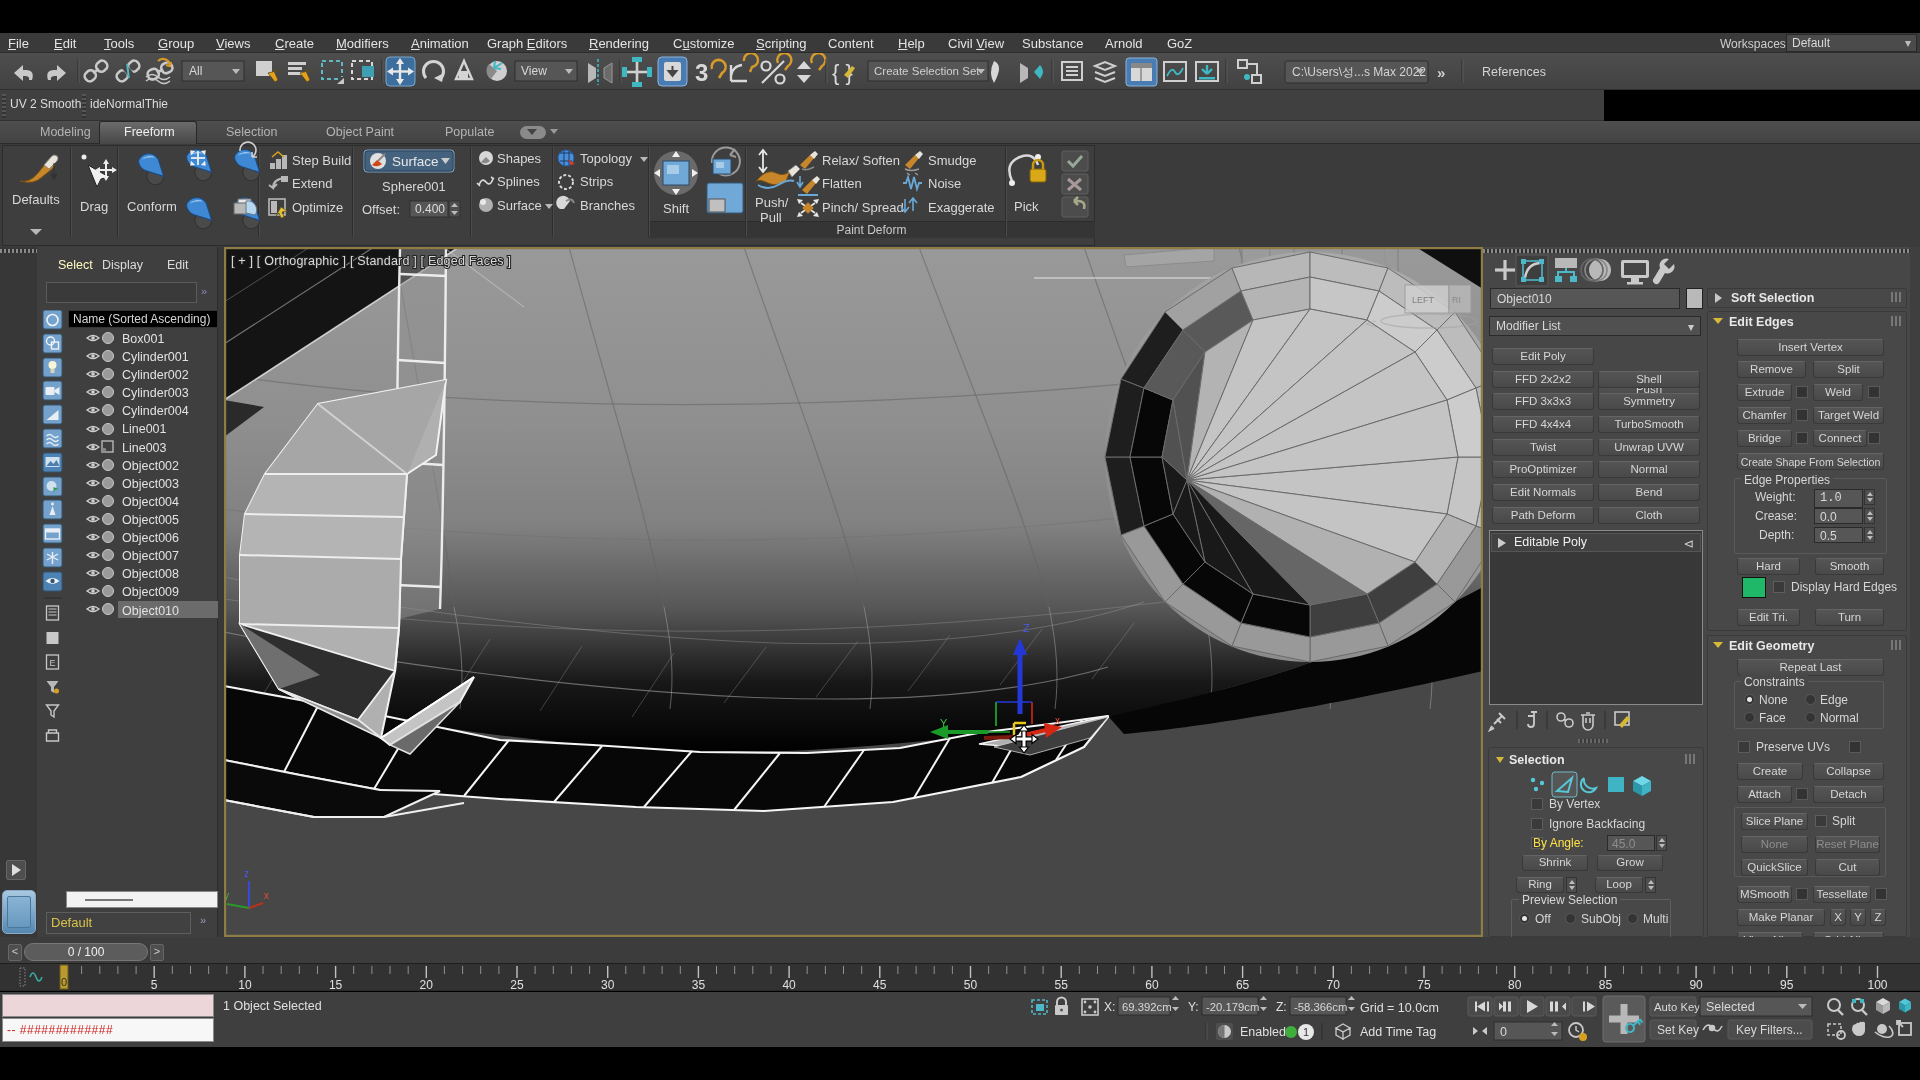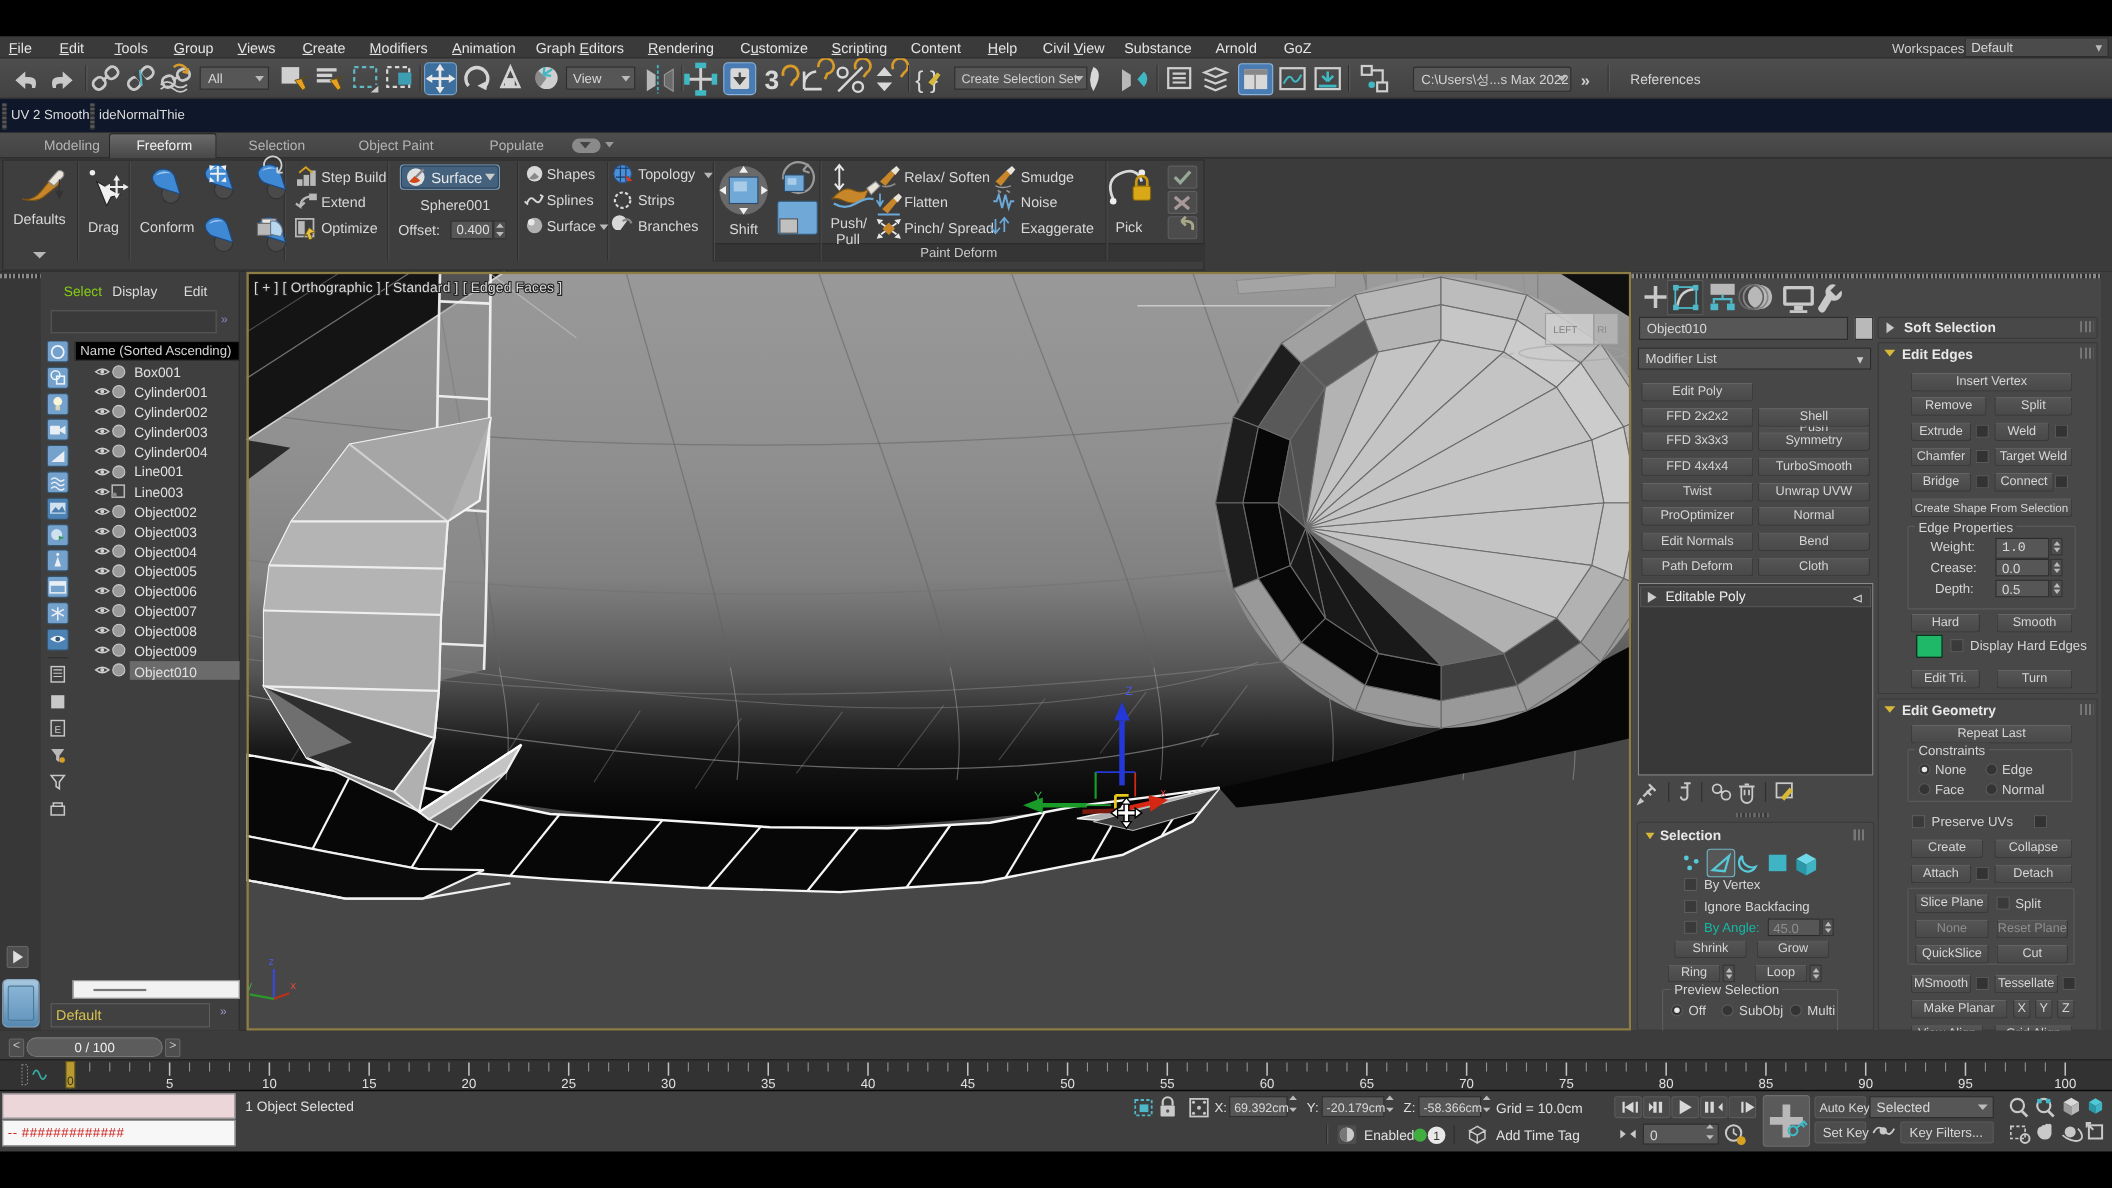--- a/index.html
+++ b/index.html
@@ -174,21 +174,21 @@
       <circle cx="1247" cy="24" r="3" fill="#3fb8c4"></circle>
       <rect x="1285" y="8" width="143" height="22" rx="2" fill="#565656" stroke="#2e2e2e"></rect>
       <text x="1292" y="23" fill="#d4d4d4" font-size="12">C:\Users\성...s Max 2022</text>
       <path d="M1416 16 l8 0 l-4 5 z" fill="#bbb"></path>
       <text x="1437" y="25" fill="#cfcfcf" font-size="15" font-weight="bold">»</text>
       <line x1="1462" y1="6" x2="1462" y2="30" stroke="#2f2f2f"></line>
       <line x1="1463" y1="6" x2="1463" y2="30" stroke="#5a5a5a"></line>
       <text x="1482" y="23" fill="#d4d4d4" font-size="12.5">References</text>
 </svg>
   </div>
-<div class="abs" style="left:0;top:90px;width:1920px;height:31px;background:#0f172a;border-bottom:1px solid #313131;">
+<div class="abs" style="left:0;top:90px;width:1604px;height:31px;background:#404040;border-bottom:1px solid #313131;">
 <div class="abs" style="left:2px;top:4px;width:4px;height:24px;background:repeating-linear-gradient(#555 0 2px,#333 2px 4px);"></div>
 <div class="abs" style="left:82px;top:4px;width:4px;height:24px;background:repeating-linear-gradient(#555 0 2px,#333 2px 4px);"></div>
 <div class="abs" style="left:10px;top:7px;color:#dcdcdc;font-size:12px;">UV 2 Smooth</div>
 <div class="abs" style="left:90px;top:7px;color:#dcdcdc;font-size:12px;">ideNormalThie</div>
 </div>
 <div class="abs" style="left:0;top:121px;width:1920px;height:126px;background:#3b3b3b;">
 <div class="abs" style="left:0;top:0;width:1920px;height:23px;background:linear-gradient(#4e4e4e,#434343);border-bottom:1px solid #2a2a2a;"></div>
 <div class="abs" style="left:99px;top:0;width:98px;height:23px;background:linear-gradient(#6b6b6b,#474747);border:1px solid #272727;border-bottom:none;border-radius:3px 3px 0 0;"></div>
 <div class="abs" style="left:40px;top:4px;font-size:12.5px;color:#b4b4b4;">Modeling</div>
 <div class="abs" style="left:124px;top:4px;font-size:12.5px;color:#f0f0f0;">Freeform</div>
@@ -390,21 +390,21 @@
 </svg>
 </div>
 <div class="abs" style="left:0;top:247px;width:1920px;height:690px;background:#383838;"></div>
 <div class="abs" style="left:0;top:247px;width:37px;height:690px;background:#373737;"></div>
 <div class="abs" style="left:0;top:249px;width:218px;height:4px;background:repeating-linear-gradient(90deg,#8a8a8a 0 2px,#2e2e2e 2px 4px);"></div>
 <div class="abs" style="left:6px;top:860px;width:20px;height:20px;background:#4e4e4e;border:1px solid #666;border-radius:2px;"></div>
 <div class="abs" style="left:12px;top:864px;width:0;height:0;border-top:6px solid transparent;border-bottom:6px solid transparent;border-left:9px solid #ddd;"></div>
 <div class="abs" style="left:2px;top:890px;width:34px;height:44px;background:linear-gradient(#a8c8e0,#5588b0);border:1px solid #88aac8;border-radius:5px;"></div>
 <div class="abs" style="left:7px;top:896px;width:24px;height:32px;background:linear-gradient(#88b4d4,#6898c0);border:1px solid #4a7898;border-radius:2px;"></div>
 <div class="abs" style="left:37px;top:247px;width:181px;height:690px;background:#3f3f3f;border-right:1px solid #2b2b2b;">
-<div class="abs" style="left:21px;top:11px;color:#84cc16;font-size:12.5px;">Select</div>
+<div class="abs" style="left:21px;top:11px;color:#fef9c3;font-size:12.5px;">Select</div>
 <div class="abs" style="left:65px;top:11px;color:#dcdcdc;font-size:12.5px;">Display</div>
 <div class="abs" style="left:130px;top:11px;color:#dcdcdc;font-size:12.5px;">Edit</div>
 <div class="abs" style="left:9px;top:35px;width:151px;height:21px;background:#3a3a3a;border:1px solid #5a5a5a;"></div>
 <div class="abs" style="left:164px;top:38px;color:#8a8ac0;font-size:11px;">»</div>
 <div class="abs" style="left:31px;top:63px;width:150px;height:18px;background:#000000;border:1px solid #353535;color:#d6d6d6;font-size:12px;padding:1px 0 0 4px;white-space:nowrap;overflow:hidden;">Name (Sorted Ascending)</div>
 <svg class="abs" width="181" height="690" style="left:0;top:0;">
       <g transform="translate(56 91)">
         <path d="M-6 0 Q0 -5 6 0 Q0 5 -6 0 Z" fill="none" stroke="#cfcfcf" stroke-width="1.3"></path>
         <circle cx="0" cy="0" r="1.8" fill="#cfcfcf"></circle>
       </g>
@@ -854,21 +854,21 @@
           <path d="M144 11 l9 -5 l9 5 l-9 5 z" fill="#6fd8e8"></path>
           <path d="M144 11 v10 l9 5 v-10 z" fill="#2a98a8"></path>
           <path d="M162 11 v10 l-9 5 v-10 z" fill="#3fb4c4"></path>
         </g>
       </svg>
       <div class="cb" style="left:42px;top:50px;"></div>
       <div class="lbl" style="left:60px;top:49px;">By Vertex</div>
       <div class="cb" style="left:42px;top:70px;"></div>
       <div class="lbl" style="left:60px;top:69px;">Ignore Backfacing</div>
       <div class="cb" style="left:42px;top:89px;"></div>
-      <div class="lbl" style="left:60px;top:88px;color:#14b8a6;">By Angle:</div>
+      <div class="lbl" style="left:44px;top:88px;color:#fde047;">By Angle:</div>
       <div class="abs fld" style="left:118px;top:87px;width:48px;height:16px;color:#8e8e8e;padding:1px 0 0 4px;">45.0</div>
       <div class="spin" style="left:167px;top:87px;height:16px;"></div>
       <div class="abs rbtn" style="left:33px;top:107px;width:66px;height:16px;">Shrink</div>
       <div class="abs rbtn" style="left:108px;top:107px;width:66px;height:16px;">Grow</div>
       <div class="abs rbtn" style="left:27px;top:129px;width:48px;height:16px;">Ring</div>
       <div class="spin" style="left:77px;top:129px;height:16px;"></div>
       <div class="abs rbtn" style="left:106px;top:129px;width:48px;height:16px;">Loop</div>
       <div class="spin" style="left:156px;top:129px;height:16px;"></div>
       <div class="grp" style="left:22px;top:151px;width:160px;height:40px;border-color:#5e5e5e;"></div>
       <div class="lbl" style="left:30px;top:145px;background:#484848;padding:0 3px;">Preview Selection</div>

